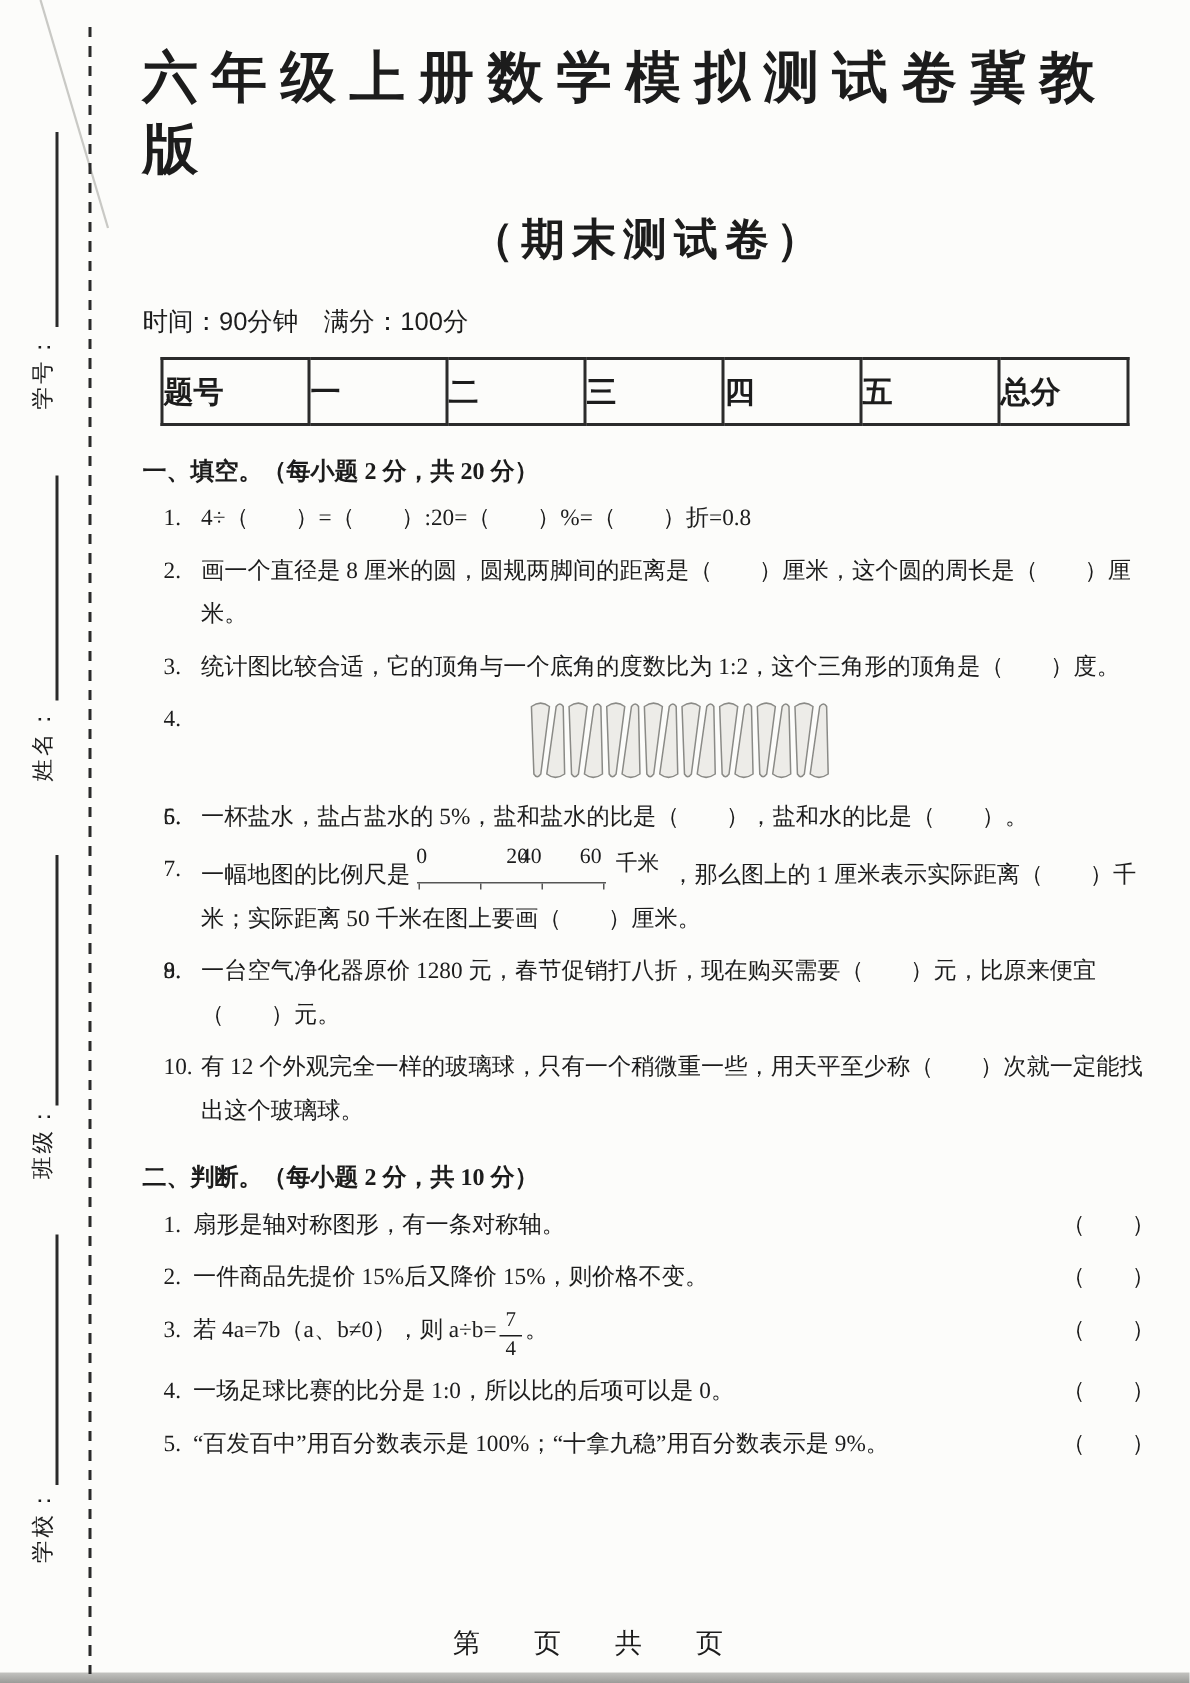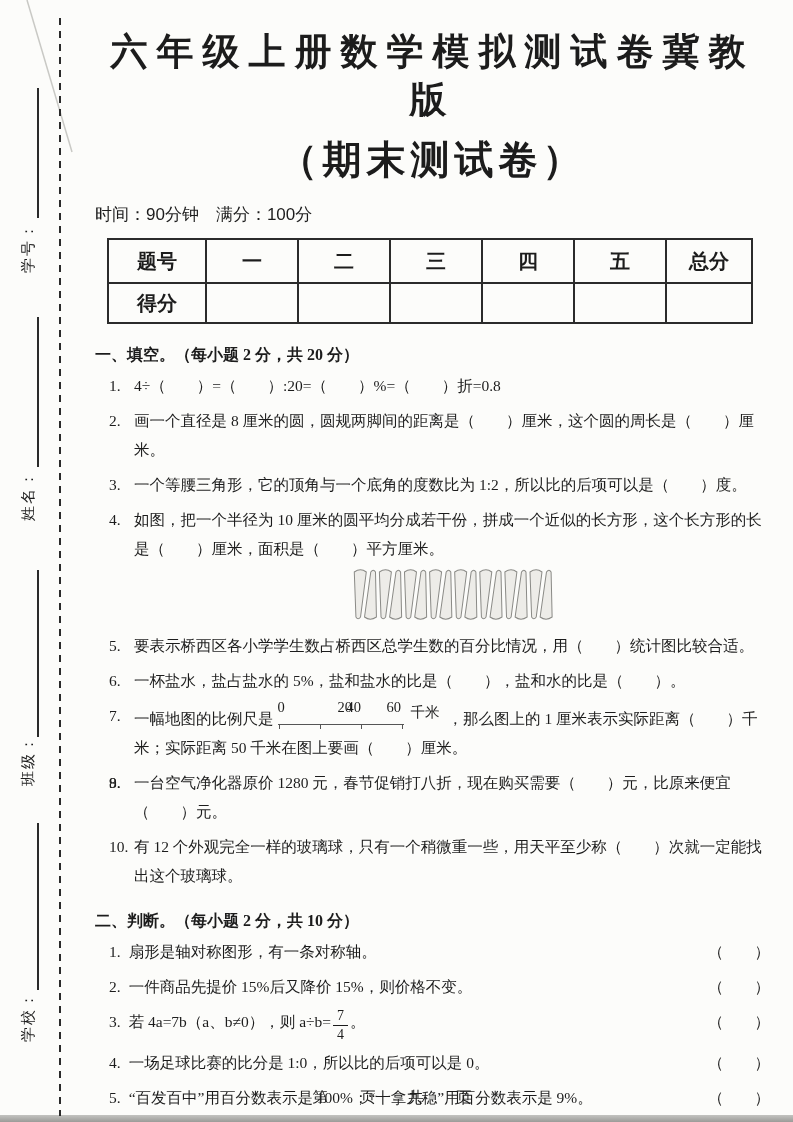--- a/index.html
+++ b/index.html
@@ -25,40 +25,40 @@
   .vb-1{top:219px;} .vb-2{top:467px;} .vb-3{top:732px;} .vb-4{top:988px;}
   .vlabel-box span{transform:rotate(-90deg);white-space:nowrap;font-size:15px;letter-spacing:2px;}
   .scan-diag{position:absolute;left:0;top:0;}
   .scan-bottom{
     position:absolute;left:0;right:0;bottom:0;height:7px;
     background:linear-gradient(180deg,#c3c3c0,#9b9b98);
   }
   
   .content{position:absolute;left:95px;top:0;width:675px;}
   .title{
-    margin:28px 0 0 0;text-align:center;font-size:37px;line-height:48px;
+    margin:28px 0 0 0;text-align:left;font-size:37px;line-height:48px;
     font-weight:bold;letter-spacing:9px;
     font-family:Liberation Sans, sans-serif;
   }
   .subtitle{
-    margin:16px 0 0 0;text-align:center;font-size:39px;line-height:40px;
+    margin:16px 0 0 0;text-align:center;font-size:29px;line-height:40px;
     font-weight:bold;letter-spacing:5px;
     font-family:"Liberation Sans","DejaVu Sans",sans-serif;
   }
   .meta{
     margin-top:24px;padding-right:32px;
     font-size:17px;line-height:22px;
     font-family:"Liberation Sans","DejaVu Sans",sans-serif;
   }
   
   table.score{
     border-collapse:collapse;margin:12px 0 0 12px;table-layout:fixed;
   }
   table.score td{
-    border:2px solid #2b2b2b;text-align:center;font-size:20px;padding:0;
+    border:2px solid #2b2b2b;text-align:left;font-size:20px;padding:0;
   }
   table.score .hrow td{height:42px;}
   table.score .srow td{height:38px;}
   td.corner,td.rowlabel{font-weight:bold;width:96px;}
   td.qcol{width:90px;font-weight:bold;}
   td.qcol-last{width:84px;font-weight:bold;}
   
   .sec-heading{margin:18px 0 0 0;font-size:16px;font-weight:bold;line-height:26px;}
   ol.qs{list-style:none;margin:3px 0 0 0;padding:0;}
   ol.qs>li{
@@ -83,21 +83,21 @@
   ol.qs>li.judge{display:flex;padding-left:0;margin-left:14px;}
   li.judge .qnum{position:static;margin-right:8px;}
   li.judge .blank{margin-left:auto;padding-left:8px;}
   
   .frac{display:inline-block;text-align:center;vertical-align:-12px;line-height:1;margin:0 2px;}
   .frac .fnum{display:block;border-bottom:1.2px solid #1c1c1c;padding:1px 4px 2px;font-size:14px;}
   .frac .fden{display:block;padding:2px 4px 0;font-size:14px;}
   
   .footer{
     position:absolute;left:0;right:0;bottom:15px;text-align:center;
-    font-size:15px;letter-spacing:9px;
+    font-size:18px;letter-spacing:9px;
     font-family:"Liberation Sans","DejaVu Sans",sans-serif;
   }
 </style>
 </head>
 <body>
 
 <svg class="scan-diag" width="100" height="160">
   <line x1="27" y1="0" x2="72" y2="152" stroke="#c9c9c5" stroke-width="1.5"></line>
 </svg>
 <div class="scan-bottom"></div>
@@ -130,50 +130,40 @@
     <tbody>
         <tr class="hrow">
       <td class="corner">题号</td>
       <td class="qcol">一</td>
       <td class="qcol">二</td>
       <td class="qcol">三</td>
       <td class="qcol">四</td>
       <td class="qcol">五</td>
       <td class="qcol-last">总分</td>
     </tr>
-    <tr class="srow">
-      <td class="rowlabel">得分</td>
-      <td></td>
-      <td></td>
-      <td></td>
-      <td></td>
-      <td></td>
-      <td></td>
-    </tr>
   </tbody>
     </table>
 
   <div class="sec-heading">一、填空。（每小题 2 分，共 20 分）</div>
 
   <ol class="qs">
     <li>
       <span class="qnum">1.</span>
       <span>4÷（　　）=（　　）:20=（　　）%=（　　）折=0.8</span>
     </li>
     <li>
       <span class="qnum">2.</span>
       <span>画一个直径是 8 厘米的圆，圆规两脚间的距离是（　　）厘米，这个圆的周长是（　　）厘米。</span>
     </li>
     <li>
       <span class="qnum">3.</span>
-      <span>一个等腰三角形，它的顶角与一个底角的度数比为 1:2，所以比的后项可以是（　　）度。</span>
+      <span>统计图比较合适，它的顶角与一个底角的度数比为 1:2，这个三角形的顶角是（　　）度。</span>
     </li>
     <li>
       <span class="qnum">4.</span>
-      <span>如图，把一个半径为 10 厘米的圆平均分成若干份，拼成一个近似的长方形，这个长方形的长是（　　）厘米，面积是（　　）平方厘米。</span>
       <div class="fig-wrap">
         <svg id="sector-svg" width="212" height="59" viewBox="0 0 206 59">
             <g transform="translate(5,0) skewX(-3)">
               <path d="M0.6,6 Q6.6,1.5 12.6,6 L9.2,51 Q6.9,54.5 4.6,51 Z" fill="#edece8" stroke="#8a8a86" stroke-width="1"></path>
               <path d="M13.2,51 Q19.1,55.5 25.1,51 L21.8,6 Q19.5,2.5 17.1,6 Z" fill="#edece8" stroke="#8a8a86" stroke-width="1"></path>
               <path d="M25.7,6 Q31.7,1.5 37.7,6 L34.3,51 Q32.0,54.5 29.7,51 Z" fill="#edece8" stroke="#8a8a86" stroke-width="1"></path>
               <path d="M38.3,51 Q44.3,55.5 50.3,51 L46.9,6 Q44.6,2.5 42.3,6 Z" fill="#edece8" stroke="#8a8a86" stroke-width="1"></path>
               <path d="M50.8,6 Q56.8,1.5 62.8,6 L59.4,51 Q57.1,54.5 54.8,51 Z" fill="#edece8" stroke="#8a8a86" stroke-width="1"></path>
               <path d="M63.4,51 Q69.3,55.5 75.3,51 L72.0,6 Q69.7,2.5 67.3,6 Z" fill="#edece8" stroke="#8a8a86" stroke-width="1"></path>
               <path d="M75.9,6 Q81.9,1.5 87.9,6 L84.5,51 Q82.2,54.5 79.9,51 Z" fill="#edece8" stroke="#8a8a86" stroke-width="1"></path>
@@ -185,21 +175,20 @@
               <path d="M151.2,6 Q157.2,1.5 163.2,6 L159.8,51 Q157.5,54.5 155.2,51 Z" fill="#edece8" stroke="#8a8a86" stroke-width="1"></path>
               <path d="M163.8,51 Q169.8,55.5 175.8,51 L172.3,6 Q170.1,2.5 167.8,6 Z" fill="#edece8" stroke="#8a8a86" stroke-width="1"></path>
               <path d="M176.3,6 Q182.3,1.5 188.3,6 L184.9,51 Q182.6,54.5 180.3,51 Z" fill="#edece8" stroke="#8a8a86" stroke-width="1"></path>
               <path d="M188.8,51 Q194.8,55.5 200.8,51 L197.4,6 Q195.2,2.5 192.8,6 Z" fill="#edece8" stroke="#8a8a86" stroke-width="1"></path>
             </g>
           </svg>
       </div>
     </li>
     <li>
       <span class="qnum">5.</span>
-      <span>要表示桥西区各小学学生数占桥西区总学生数的百分比情况，用（　　）统计图比较合适。</span>
     </li>
     <li>
       <span class="qnum">6.</span>
       <span>一杯盐水，盐占盐水的 5%，盐和盐水的比是（　　），盐和水的比是（　　）。</span>
     </li>
     <li>
       <span class="qnum">7.</span>
       <span>一幅地图的比例尺是</span><span class="scalebar"><span class="sb-label sb-l0">0</span><span class="sb-label sb-l1">20</span><span class="sb-label sb-l2">40</span><span class="sb-label sb-l3">60</span><span class="sb-unit">千米</span><span class="sb-bar"></span><span class="sb-tick sb-t0"></span><span class="sb-tick sb-t1"></span><span class="sb-tick sb-t2"></span><span class="sb-tick sb-t3"></span></span><span>，那么图上的 1 厘米表示实际距离（　　）千米；实际距离 50 千米在图上要画（　　）厘米。</span>
     </li>
     <li>

